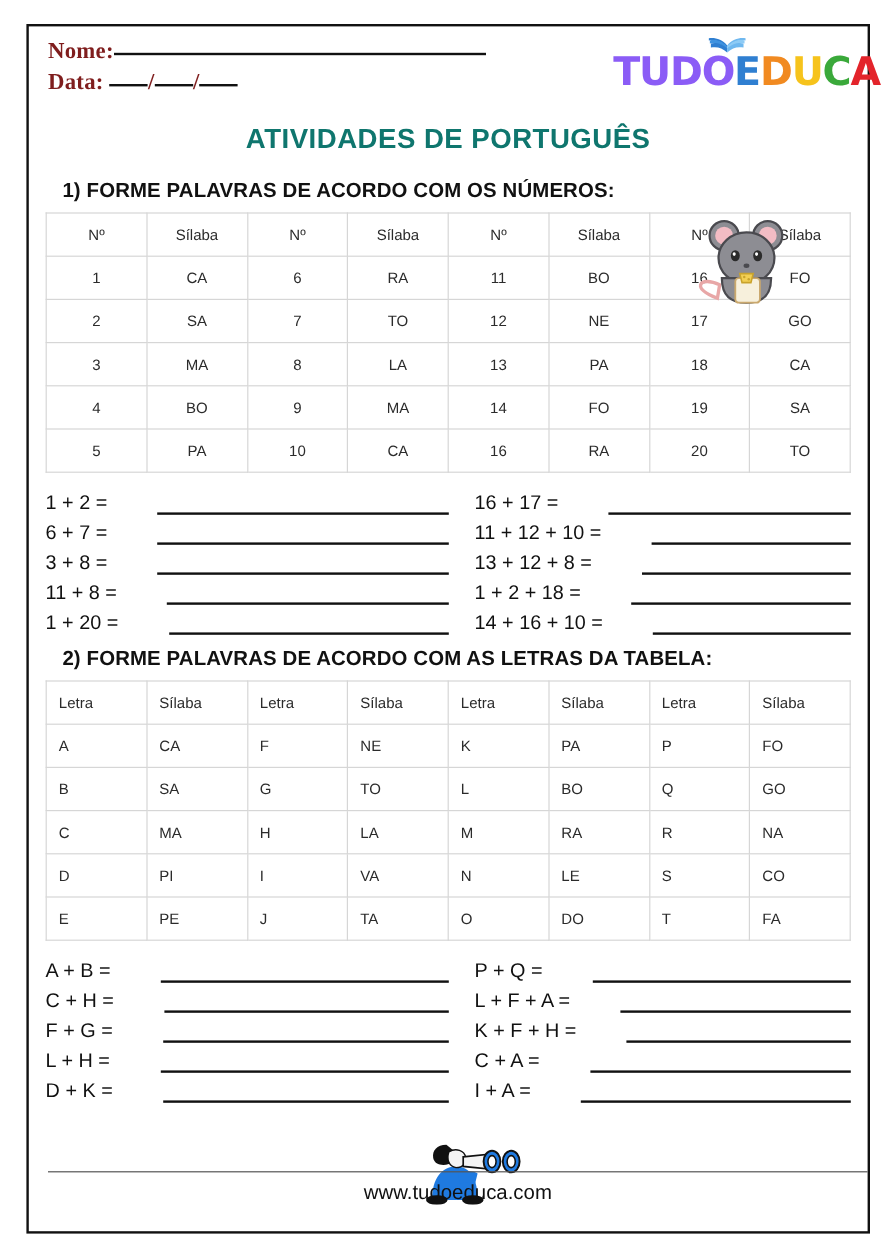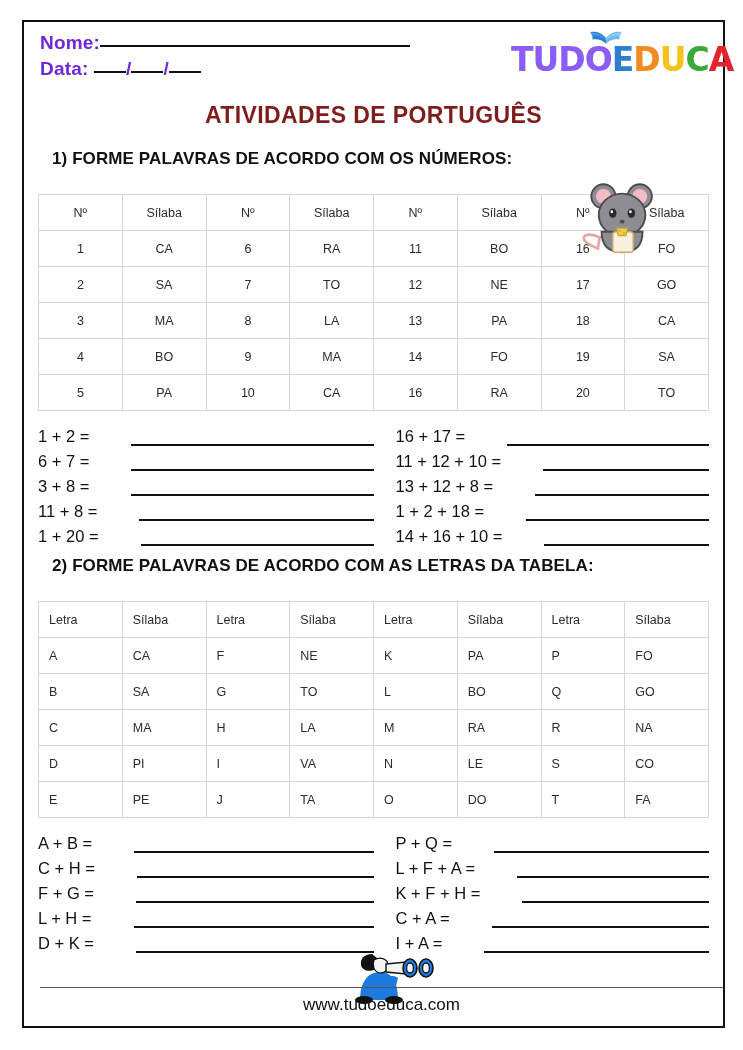--- a/index.html
+++ b/index.html
@@ -20,24 +20,25 @@
 
   
   .header {
     position: relative;
     height: 78px;
     padding: 8px 0 0 16px;
   }
   .field-line {
     font-size: 19px;
     font-weight: bold;
-    color: #6d28d9;
+    color: #7f1d1d;
     letter-spacing: .2px;
     white-space: nowrap;
     line-height: 1.38;
+    font-family: Liberation Serif, serif;
   }
   .field-line .rule {
     display: inline-block;
     border-bottom: 2px solid #111;
     vertical-align: 2px;
   }
   .rule-name { width: 310px; }
   .rule-d1, .rule-d2, .rule-d3 { width: 32px; }
 
   
@@ -60,21 +61,21 @@
     position: absolute;
     left: 78px; top: 0px;
     width: 34px; height: 26px;
   }
 
   
   .doc-title {
     text-align: center;
     font-size: 23px;
     font-weight: bold;
-    color: #7f1d1d;
+    color: #0f766e;
     letter-spacing: .4px;
     margin-top: 2px;
   }
   .section-title {
     font-size: 17px;
     font-weight: bold;
     color: #111;
     letter-spacing: .1px;
     padding-left: 28px;
     margin-top: 20px;
@@ -83,21 +84,21 @@
   .section-title.s2 { margin-top: 10px; }
 
   
   .mouse {
     position: absolute;
     right: 58px; top: 152px;
     width: 84px; height: 82px;
   }
 
   
-  .tbl-wrap { padding: 0 14px; margin-top: 25px; }
+  .tbl-wrap { padding: 0 14px; margin-top: 8px; }
   table.grid {
     width: 100%;
     border-collapse: collapse;
     font-size: 12.5px;
     color: #2b2b2b;
     table-layout: fixed;
   }
   table.grid td, table.grid th {
     border: 1px solid #d6d6d6;
     height: 36px;
@@ -133,21 +134,21 @@
   .spy {
     position: absolute;
     left: 318px; bottom: 22px;
     width: 100px; height: 62px;
   }
 
   
   .footer {
     position: absolute;
     left: 0; right: 0; bottom: 0;
-    height: 39px;
+    height: 50px;
     border-top: 1px solid #555;
     text-align: center;
     font-size: 17px;
     color: #111;
     line-height: 34px;
     margin-left: 16px;
   }
 </style>
 </head>
 <body>

